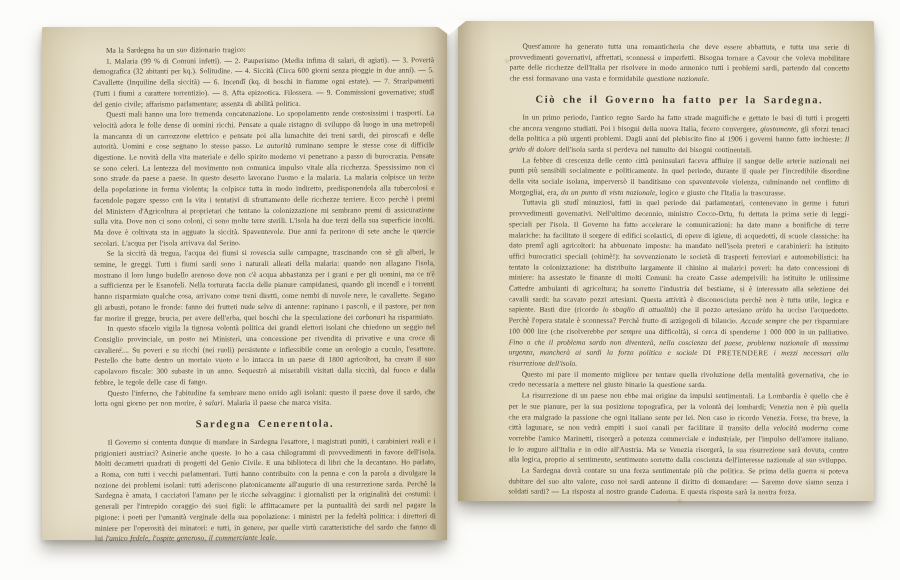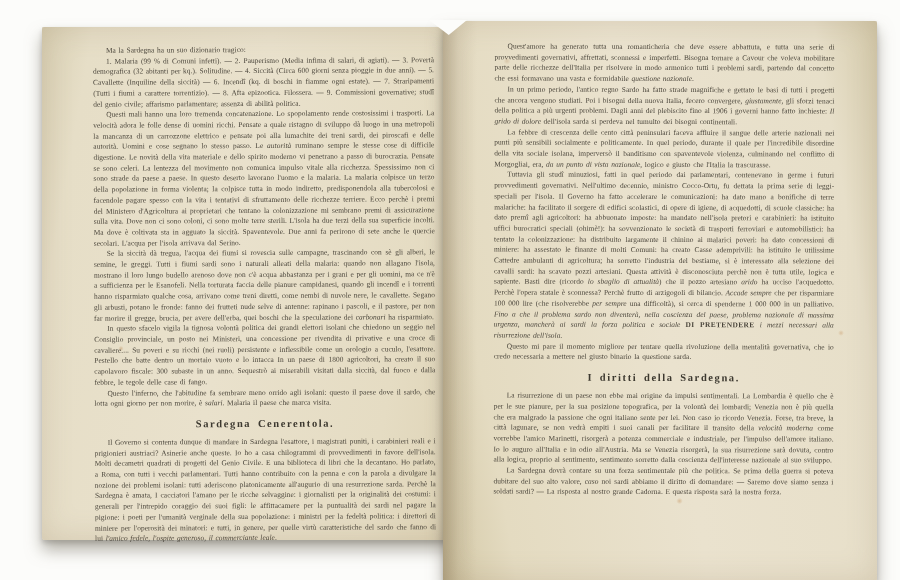--- a/index.html
+++ b/index.html
@@ -5,29 +5,28 @@
   html,body{margin:0;padding:0;}
   body{
     width:900px;height:580px;overflow:hidden;position:relative;
     background:#fbfbf9;
     font-family:"Liberation Serif","DejaVu Serif",serif;
   }
   .scan-bg{position:absolute;inset:0;background:#fcfcfa;}
   .page{
     position:absolute;
     box-shadow:0 10px 16px rgba(120,115,100,0.55), 0 3px 5px rgba(0,0,0,0.18);
-    padding-left:18px;
   }
   .page-left{
     left:42px;top:27px;width:405px;height:513px;
     border-radius:2px 0 0 2px;
     background:linear-gradient(100deg,#d9d0b4 0%,#e6dec7 10%,#e9e1cc 45%,#e5dcc3 80%,#ddd2b4 100%);
   }
   .page-right{
-    left:443px;top:21px;width:416px;height:560px;
+    left:458px;top:21px;width:416px;height:480px;
     border-radius:0 2px 2px 0;
     background:linear-gradient(260deg,#d5cbac 0%,#e7dfc9 12%,#eae2ce 50%,#e4dbc1 86%,#d3c8a6 100%);
   }
   .page::after{content:"";position:absolute;inset:0;box-shadow:inset 0 0 30px rgba(140,120,85,0.22);pointer-events:none;}
   .spine-left{position:absolute;right:0;top:0;bottom:0;width:30px;
     background:linear-gradient(to right,rgba(110,90,60,0) 0%,rgba(110,90,60,0.10) 55%,rgba(95,75,45,0.30) 100%);}
   .spine-right{position:absolute;left:0;top:0;bottom:0;width:34px;
     background:linear-gradient(to left,rgba(110,90,60,0) 0%,rgba(110,90,60,0.10) 55%,rgba(95,75,45,0.28) 100%);}
   .spine-notch{
     position:absolute;left:429px;top:20px;width:38px;height:15px;
@@ -58,21 +57,21 @@
     font-weight:bold;
     font-size:10.5px;
     letter-spacing:1.6px;
     word-spacing:2.5px;
     color:#3c382f;
     margin:9px 0 7px 0;
     text-indent:0;
     line-height:12px;
   }
   .it{font-style:italic;}
-  .bd{font-weight:bold;letter-spacing:0.4px;}
+  .bd{font-weight:normal;letter-spacing:0.4px;}
 </style>
 </head>
 <body>
 
 <div class="scan-bg">
 
   <div class="page page-left">
     <div class="spine-left"></div>
     <div class="text-block tb-left" id="left-text">
         <p class="para"><span>Ma la Sardegna ha un suo dizionario tragico:</span></p>
@@ -83,27 +82,27 @@
         <p class="para"><span>Questo l'inferno, che l'abitudine fa sembrare meno orrido agli isolani: questo il paese dove il sardo, che lotta ogni giorno per non morire, è </span><span class="it">salari</span><span>. Malaria il paese che marca visita.</span></p>
         <div class="heading">Sardegna Cenerentola.</div>
         <p class="para"><span>Il Governo si contenta dunque di mandare in Sardegna l'esattore, i magistrati puniti, i carabinieri reali e i prigionieri austriaci? Asinerie anche queste. Io ho a casa chilogrammi di provvedimenti in favore dell'isola. Molti decametri quadrati di progetti del Genio Civile. E una biblioteca di libri che la decantano. Ho parlato, a Roma, con tutti i vecchi parlamentari. Tutti hanno contribuito con la penna e con la parola a divulgare la nozione dei problemi isolani: tutti aderiscono platonicamente all'augurio di una resurrezione sarda. Perchè la Sardegna è amata, I cacciatori l'amano per le ricche selvaggine: i giornalisti per la originalità dei costumi: i generali per l'intrepido coraggio dei suoi figli: le affittacamere per la puntualità dei sardi nel pagare la pigione: i poeti per l'umanità verginale della sua popolazione: i ministri per la fedeltà politica: i direttori di miniere per l'operosità dei minatori: e tutti, in genere, per quelle virtù caratteristiche del sardo che fanno di lui </span><span class="it">l'amico fedele, l'ospite generoso, il commerciante leale</span><span>.</span></p>
       </div>
   </div>
 
   <div class="page page-right">
     <div class="spine-right"></div>
     <div class="text-block tb-right" id="right-text">
         <p class="para"><span>Quest'amore ha generato tutta una romanticheria che deve essere abbattuta, e tutta una serie di provvedimenti governativi, affrettati, sconnessi e imperfetti. Bisogna tornare a Cavour che voleva mobilitare parte delle ricchezze dell'Italia per risolvere in modo armonico tutti i problemi sardi, partendo dal concetto che essi formavano una vasta e formidabile </span><span class="it">questione nazionale</span><span>.</span></p>
+        <div class="heading">Ciò che il Governo ha fatto per la Sardegna.</div>
         <p class="para"><span>In un primo periodo, l'antico regno Sardo ha fatto strade magnifiche e gettato le basi di tutti i progetti che ancora vengono studiati. Poi i bisogni della nuova Italia, fecero convergere, </span><span class="it">giustamente,</span><span> gli sforzi tenaci della politica a più urgenti problemi. Dagli anni del plebiscito fino al 1906 i governi hanno fatto inchieste: </span><span class="it">Il grido di dolore</span><span> dell'isola sarda si perdeva nel tumulto dei bisogni continentali.</span></p>
         <p class="para"><span>La febbre di crescenza delle cento città peninsulari faceva affluire il sangue delle arterie nazionali nei punti più sensibili socialmente e politicamente. In quel periodo, durante il quale per l'incredibile disordine della vita sociale isolana, imperversò il banditismo con spaventevole violenza, culminando nel conflitto di Morgogliai, era, </span><span class="it">da un punto di vista nazionale,</span><span> logico e giusto che l'Italia la trascurasse.</span></p>
         <p class="para"><span>Tuttavia gli studî minuziosi, fatti in quel periodo dai parlamentari, contenevano in germe i futuri provvedimenti governativi. Nell'ultimo decennio, ministro Cocco-Ortu, fu dettata la prima serie di leggi-speciali per l'isola. Il Governo ha fatto accelerare le comunicazioni: ha dato mano a bonifiche di terre malariche: ha facilitato il sorgere di edifici scolastici, di opere di igiene, di acquedotti, di scuole classiche: ha dato premî agli agricoltori: ha abbuonato imposte: ha mandato nell'isola pretori e carabinieri: ha istituito uffici burocratici speciali (ohimè!): ha sovvenzionato le società di trasporti ferroviari e automobilistici: ha tentato la colonizzazione: ha distribuito largamente il chinino ai malarici poveri: ha dato concessioni di miniere: ha assestato le finanze di molti Comuni: ha creato Casse ademprivili: ha istituito le utilissime Cattedre ambulanti di agricoltura; ha sorretto l'industria del bestiame, si è interessato alla selezione dei cavalli sardi: ha scavato pozzi artesiani. Questa attività è disconosciuta perchè non è tutta utile, logica e sapiente. Basti dire (ricordo </span><span class="it">lo sbaglio di attualità</span><span>) che il pozzo artesiano </span><span class="it">arido</span><span> ha ucciso l'acquedotto. Perchè l'opera statale è sconnessa? Perchè frutto di arzigogoli di bilancio. </span><span class="it">Accade sempre</span><span> che per risparmiare 100 000 lire (che risolverebbe </span><span class="it">per sempre</span><span> una difficoltà), si cerca di spenderne 1 000 000 in un palliativo. </span><span class="it">Fino a che il problema sardo non diventerà, nella coscienza del paese, problema nazionale di massima urgenza, mancherà ai sardi la forza politica e sociale </span><span class="bd">DI PRETENDERE</span><span class="it"> i mezzi necessari alla risurrezione dell'isola.</span></p>
         <p class="para"><span>Questo mi pare il momento migliore per tentare quella rivoluzione della mentalità governativa, che io credo necessaria a mettere nel giusto binario la questione sarda.</span></p>
-        <div class="heading">I diritti della Sardegna.</div>
         <p class="para"><span>La risurrezione di un paese non ebbe mai origine da impulsi sentimentali. La Lombardia è quello che è per le sue pianure, per la sua posizione topografica, per la volontà dei lombardi; Venezia non è più quella che era malgrado la passione che ogni italiano sente per lei. Non caso io ricordo Venezia. Forse, tra breve, la città lagunare, se non vedrà empiti i suoi canali per facilitare il transito della </span><span class="it">velocità moderna</span><span> come vorrebbe l'amico Marinetti, risorgerà a potenza commerciale e industriale, per l'impulso dell'amore italiano. Io lo auguro all'Italia e in odio all'Austria. Ma se Venezia risorgerà, la sua risurrezione sarà dovuta, contro alla logica, proprio al sentimento, sentimento sorretto dalla coscienza dell'interesse nazionale al suo sviluppo.</span></p>
-        <p class="para"><span>La Sardegna dovrà contare su una forza sentimentale più che politica. Se prima della guerra si poteva dubitare del suo alto valore, </span><span class="it">caso</span><span> noi sardi abbiamo il diritto di domandare: — Saremo dove siamo senza i soldati sardi? — La risposta al nostro grande Cadorna. E questa risposta sarà la nostra forza.</span></p>
+        <p class="para"><span>La Sardegna dovrà contare su una forza sentimentale più che politica. Se prima della guerra si poteva dubitare del suo alto valore, </span><span class="it">caso</span><span> noi sardi antenne il diritto di domandare: — Saremo dove siamo senza i soldati sardi? — La risposta al nostro grande Cadorna. E questa risposta sarà la nostra forza.</span></p>
       </div>
   </div>
 
   <div class="spine-notch"></div>
 
   <div class="stain s1"></div>
   <div class="stain s2"></div>
   <div class="stain s3"></div>
   <div class="stain s4"></div>
   <div class="stain s5"></div>

